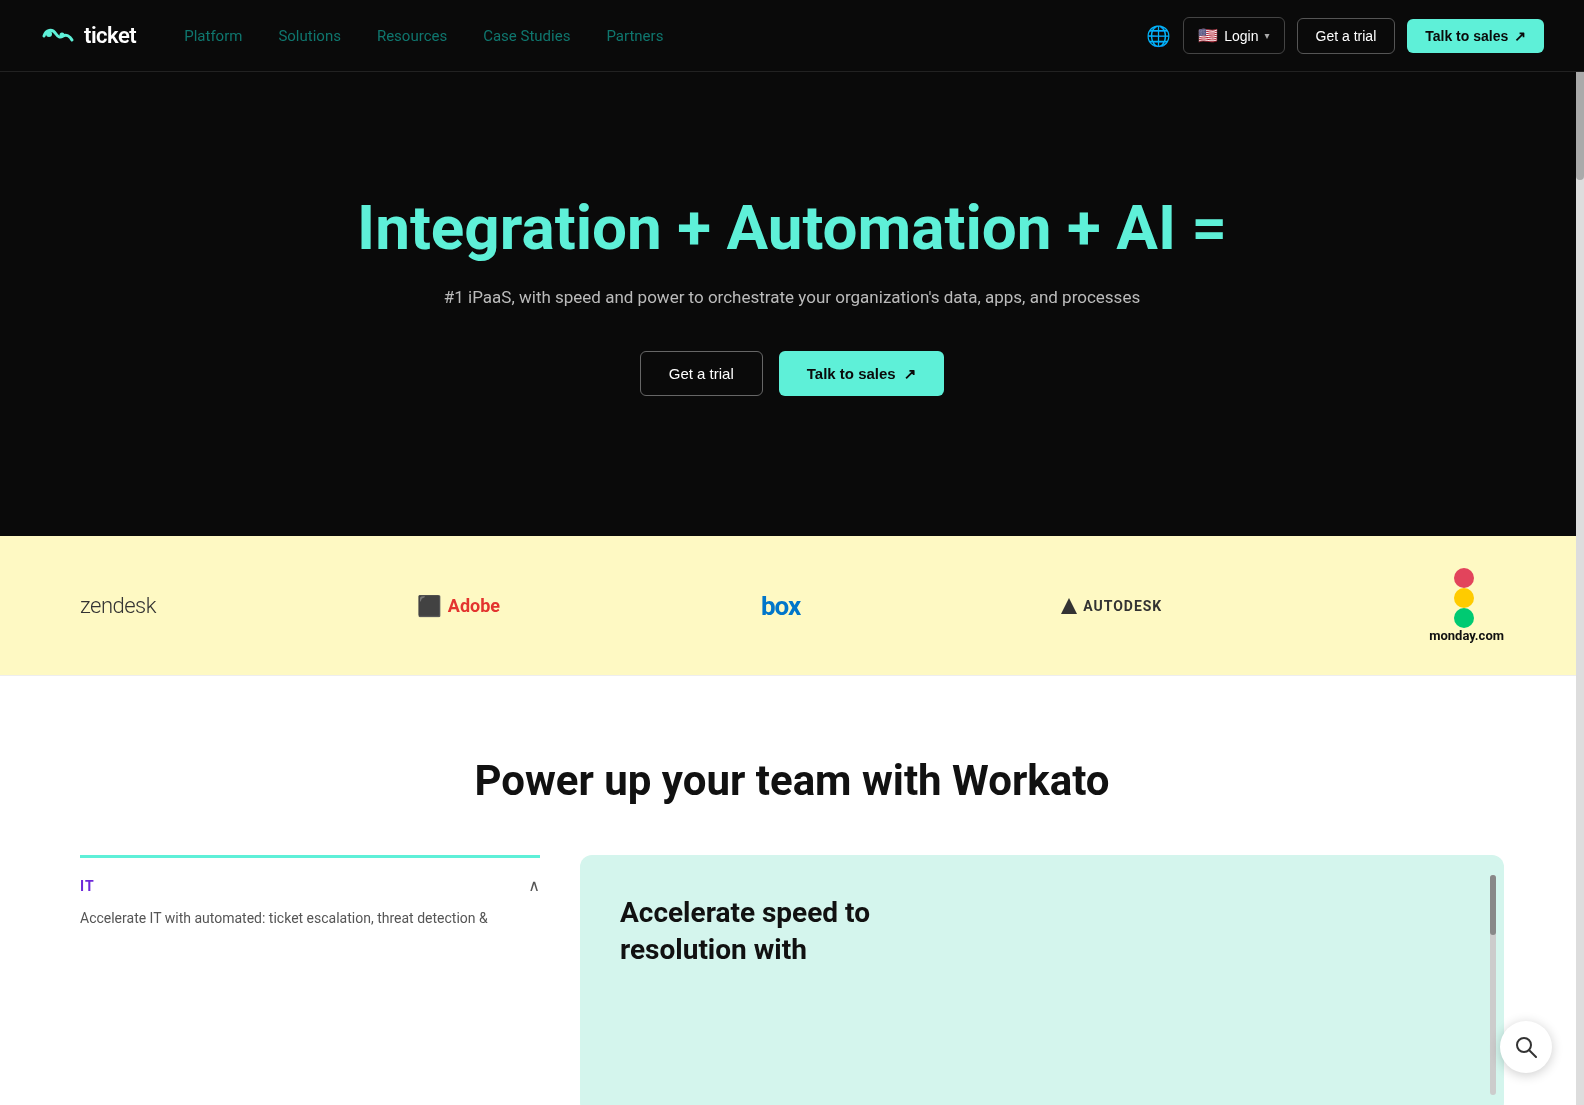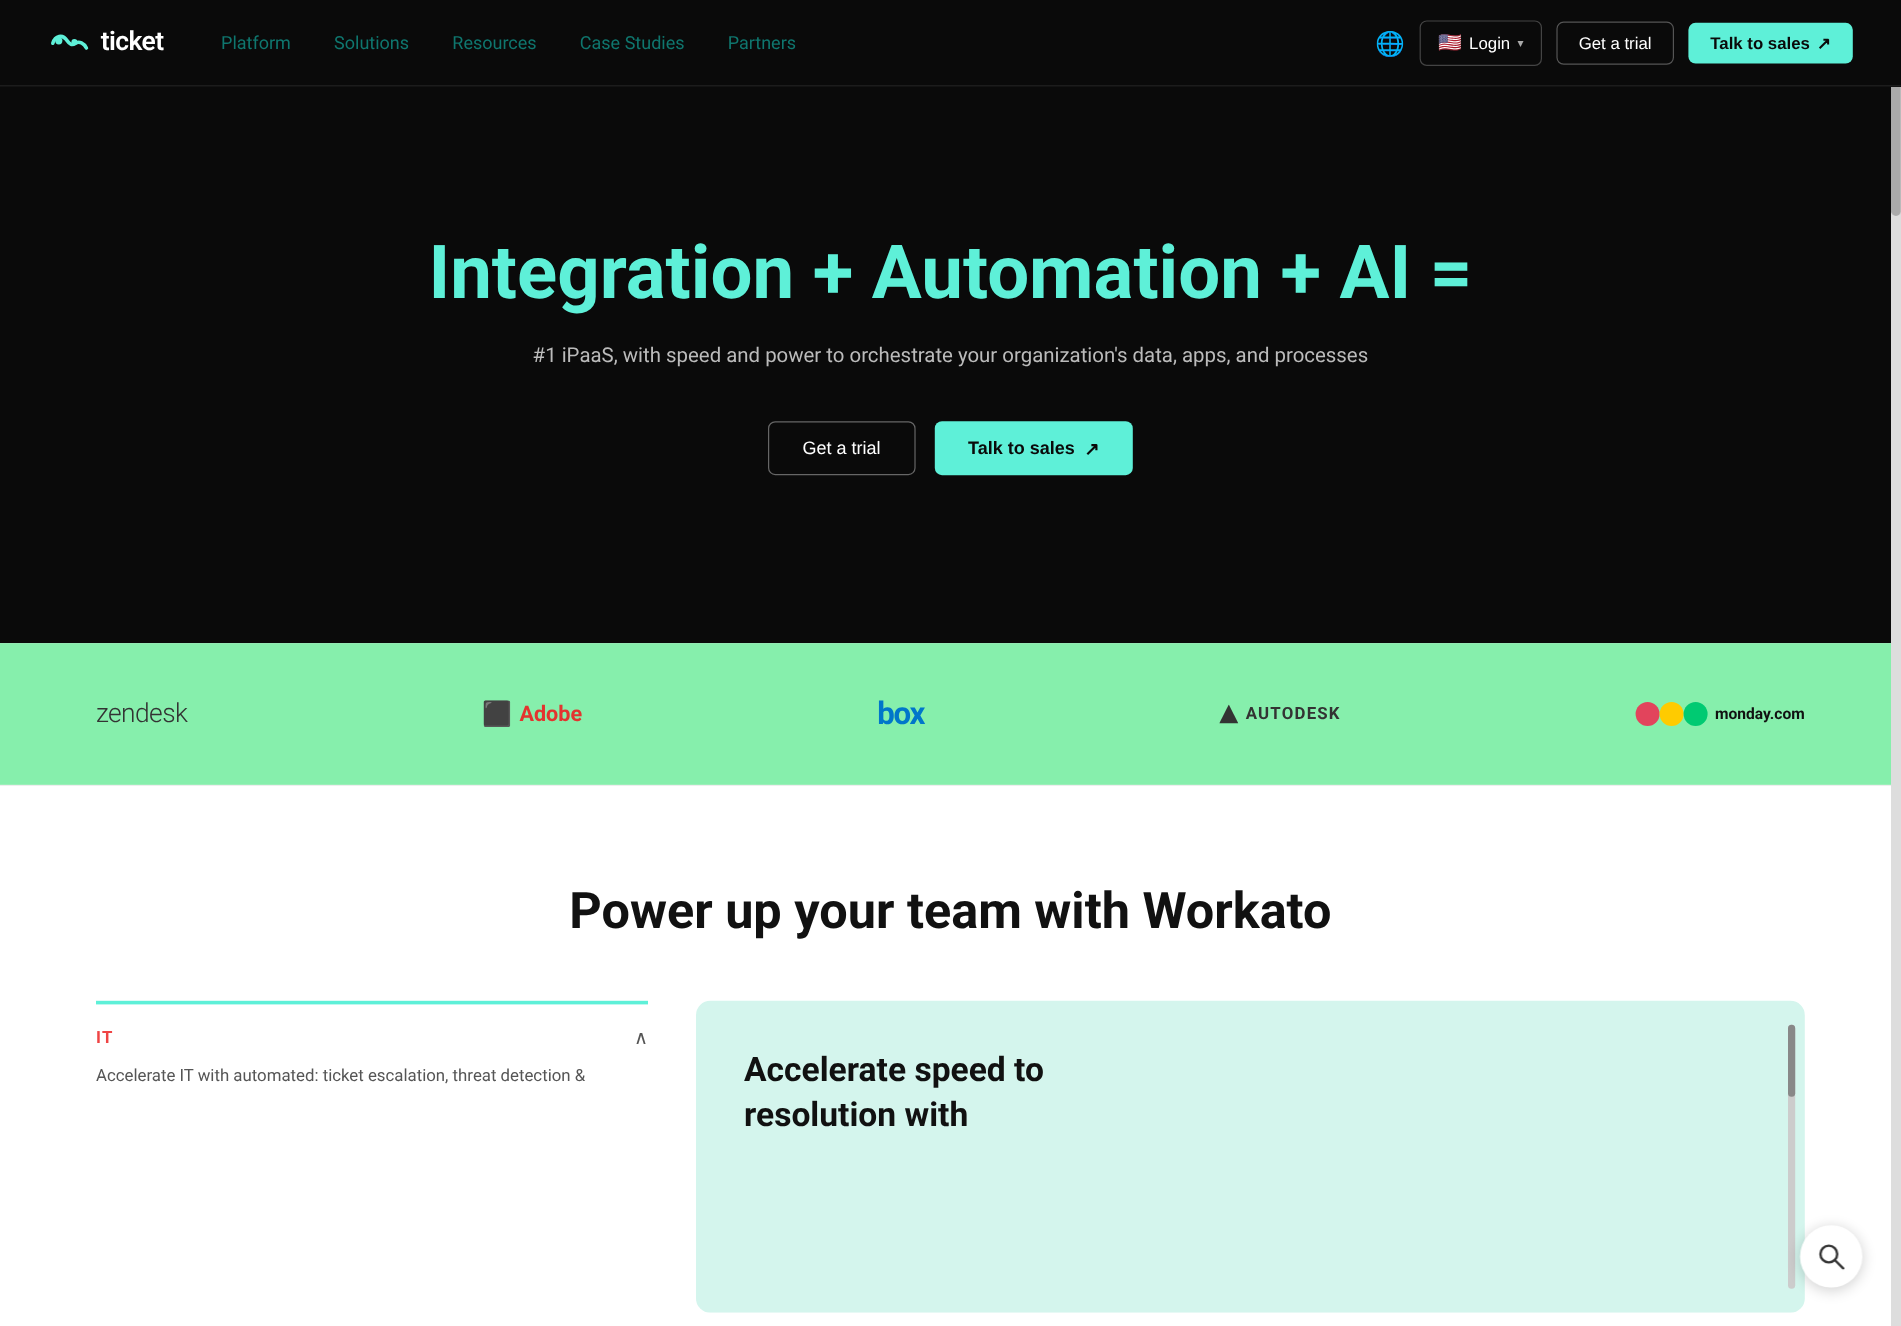--- a/index.html
+++ b/index.html
@@ -135,22 +135,22 @@
       font-size: 15px;
       font-weight: 600;
       cursor: pointer;
       display: flex;
       align-items: center;
       gap: 8px;
     }
 
     
     .logos-strip {
-      background: #86efac;
-      padding: 44px 80px;
+      background: #fef9c3;
+      padding: 32px 80px;
       display: flex;
       align-items: center;
       justify-content: space-between;
       border-bottom: 1px solid #eee;
     }
     .logo-item {
       display: flex;
       align-items: center;
       justify-content: center;
     }
@@ -186,20 +186,21 @@
       font-size: 14px;
       font-weight: 700;
       color: #333;
       text-transform: uppercase;
       letter-spacing: 1px;
     }
     .logo-monday {
       display: flex;
       align-items: center;
       gap: 0;
+      flex-direction: column;
     }
     .monday-dot {
       width: 20px;
       height: 20px;
       border-radius: 50%;
     }
 
     
     .power-section {
       background: #fff;
@@ -228,21 +229,21 @@
     }
     .accordion-header {
       display: flex;
       justify-content: space-between;
       align-items: center;
       cursor: pointer;
     }
     .accordion-label {
       font-size: 14px;
       font-weight: 700;
-      color: #ef4444;
+      color: #6d28d9;
       text-transform: uppercase;
       letter-spacing: 1px;
     }
     .accordion-chevron {
       font-size: 16px;
       color: #555;
     }
     .accordion-body {
       margin-top: 12px;
     }

